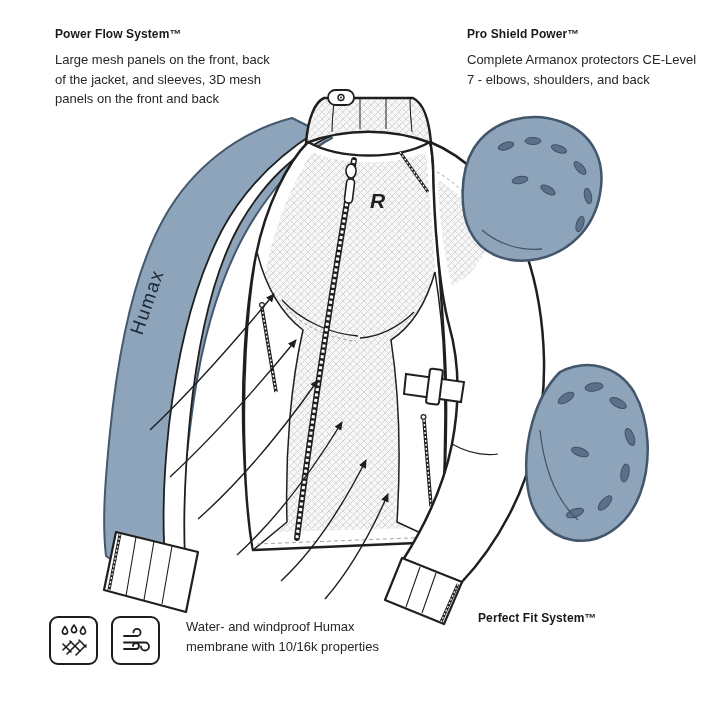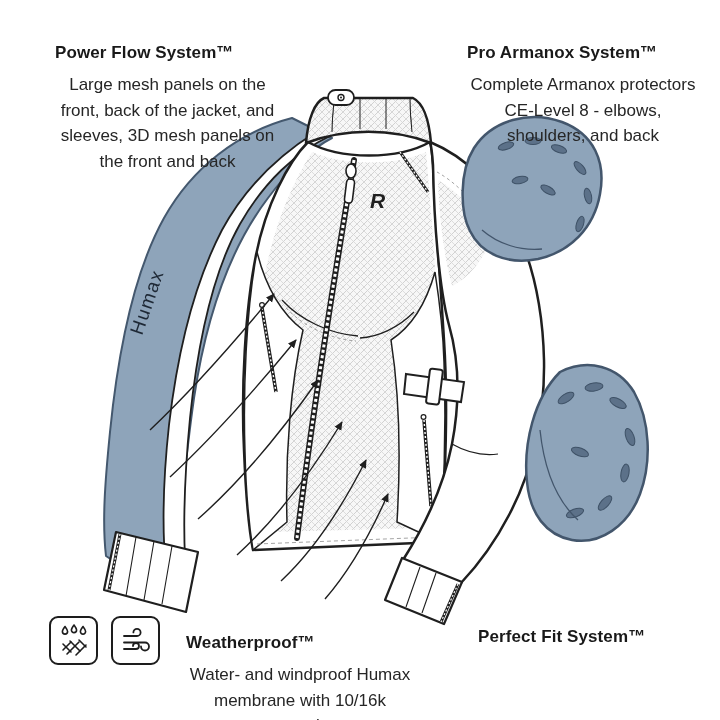--- a/index.html
+++ b/index.html
@@ -4,22 +4,22 @@
 <style>
   * { box-sizing: border-box; }
   html, body { margin: 0; padding: 0; }
   body {
     width: 720px; height: 720px; background: #ffffff;
     font-family: "Liberation Sans", "DejaVu Sans", sans-serif;
   }
   .stage { position: relative; width: 720px; height: 720px; overflow: hidden; background: #fff; }
   .canvas { position: absolute; left: 0; top: 0; width: 720px; height: 720px; }
   .feature { position: absolute; color: #191919; }
-  .feature h2 { margin: 16px 0 9px 0; font-size: 17px; line-height: 1.2; font-weight: 700; letter-spacing: .1px; }
-  .feature p  { margin: 0; font-size: 17px; line-height: 1.5; color: #262626; text-align: center; }
+  .feature h2 { margin: 0 0 9px 0; font-size: 12px; line-height: 1.2; font-weight: 700; letter-spacing: .1px; }
+  .feature p  { margin: 0; font-size: 13px; line-height: 1.5; color: #262626; }
   .f-power   { left: 55px;  top: 27px;  width: 225px; }
   .f-shield  { left: 467px; top: 27px;  width: 232px; }
   .f-weather { left: 186px; top: 617px; width: 228px; }
   .f-fit     { left: 478px; top: 611px; width: 250px; }
   .icon-row  { position: absolute; left: 49px; top: 616px; display: flex; gap: 13px; }
   .icon-box  {
     width: 49px; height: 49px; border: 2px solid #1d1d1d; border-radius: 9px;
     display: flex; align-items: center; justify-content: center; background: #fff;
   }
 </style>
@@ -176,22 +176,22 @@
       <path d="M 540,430 C 544,468 556,500 578,520" stroke="#43566C" stroke-width="1.3" fill="none"></path>
     </g>
   </svg>
 
   <section class="feature f-power">
     <h2>Power Flow System™</h2>
     <p>Large mesh panels on the front, back of the jacket, and sleeves, 3D mesh panels on the front and back</p>
   </section>
 
   <section class="feature f-shield">
-    <h2>Pro Armanox System™</h2>
-    <p>Complete Armanox protectors CE-Level 8 - elbows, shoulders, and back</p>
+    <h2>Pro Shield Power™</h2>
+    <p>Complete Armanox protectors CE-Level 7 - elbows, shoulders, and back</p>
   </section>
 
   <div class="icon-row">
     <div class="icon-box">
       <svg width="34" height="34" viewBox="0 0 34 34">
         <g stroke="#1d1d1d" stroke-width="1.6" fill="none" stroke-linecap="round" stroke-linejoin="round">
           <path d="M8,2.5 C9.7,4.8 10.6,6.2 10.6,7.5 a2.6,2.6 0 1 1 -5.2,0 C5.4,6.2 6.3,4.8 8,2.5 Z"></path>
           <path d="M17,1 C18.7,3.3 19.6,4.7 19.6,6 a2.6,2.6 0 1 1 -5.2,0 C14.4,4.7 15.3,3.3 17,1 Z"></path>
           <path d="M26,2.5 C27.7,4.8 28.6,6.2 28.6,7.5 a2.6,2.6 0 1 1 -5.2,0 C23.4,6.2 24.3,4.8 26,2.5 Z"></path>
           <path d="M6,20 l8,8 M13,17 l10,10 M22,16 l7,7"></path>
@@ -204,21 +204,20 @@
         <g stroke="#1d1d1d" stroke-width="1.8" fill="none" stroke-linecap="round">
           <path d="M5,12 h13 a3.6,3.6 0 1 0 -3.6,-3.6"></path>
           <path d="M5,18.5 h21 a4,4 0 1 1 -4,4"></path>
           <path d="M5,25 h12 a3,3 0 1 0 -3,-3"></path>
         </g>
       </svg>
     </div>
   </div>
 
   <section class="feature f-weather">
-    <h2>Weatherproof™</h2>
     <p>Water- and windproof Humax membrane with 10/16k properties</p>
   </section>
 
   <section class="feature f-fit">
     <h2>Perfect Fit System™</h2>
   </section>
 
 </div>
 
 </body></html>

